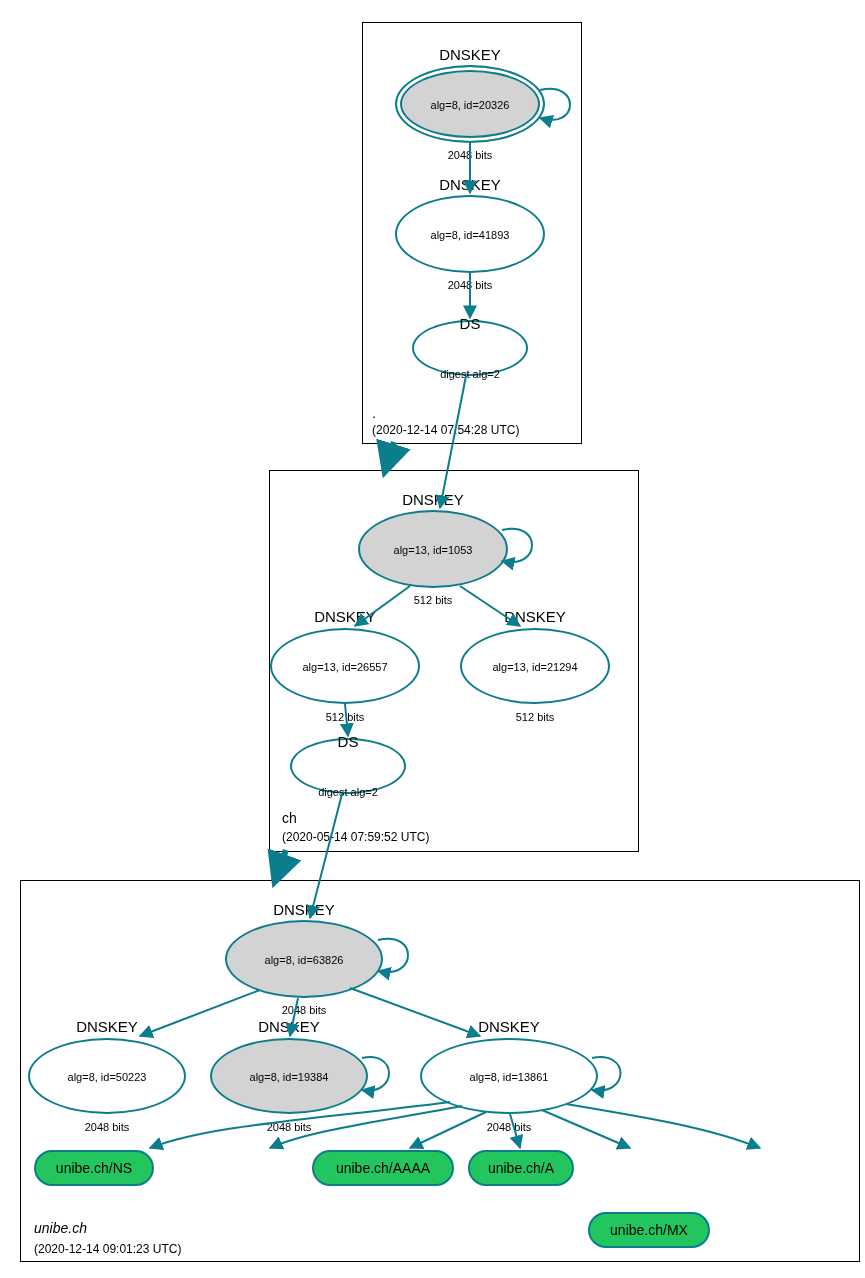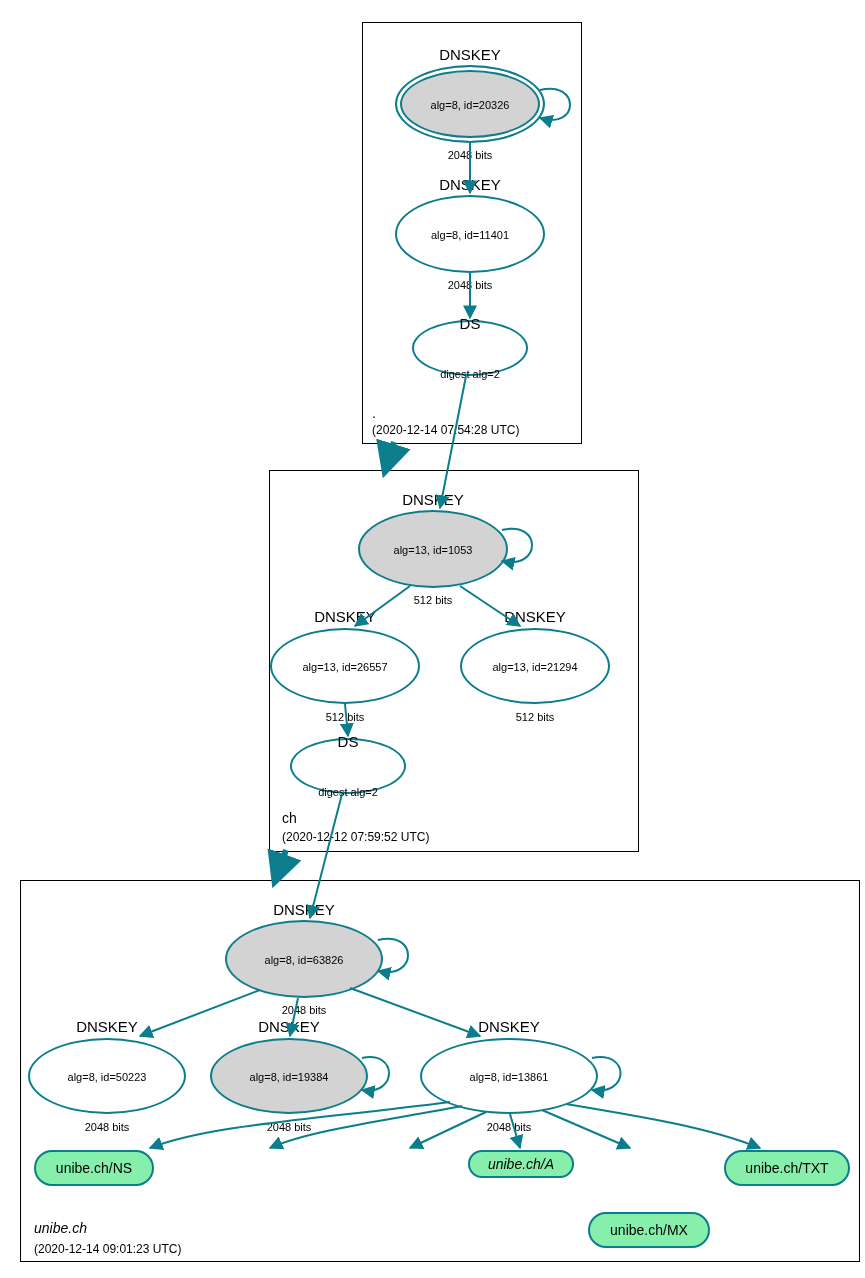--- a/index.html
+++ b/index.html
@@ -48,21 +48,21 @@
   }
   .node.double {
     box-shadow: inset 0 0 0 3px #fff, inset 0 0 0 5px #0b7d8c;
   }
   .node-title { font-size: 15px; }
   .node-sub { font-size: 11px; line-height: 1.2; }
   .rr-box {
     position: absolute;
     border: 2px solid #0b7d8c;
     border-radius: 18px;
-    background: #86efac;
+    background: #22c55e;
     display: flex;
     align-items: center;
     justify-content: center;
     font-size: 14px;
     color: #000;
     box-sizing: border-box;
     padding: 0 10px;
   }
   svg.edges {
     position: absolute;
@@ -81,32 +81,32 @@
   <div class="zone-timestamp" style="left:362px; top:413px;">(2020-12-14 07:54:28 UTC)</div>
 
   <div class="node shaded double" style="left:385px; top:55px; width:150px; height:78px;">
     <span class="node-title">DNSKEY</span>
     <span class="node-sub">alg=8, id=20326</span>
     <span class="node-sub">2048 bits</span>
   </div>
 
   <div class="node" style="left:385px; top:185px; width:150px; height:78px;">
     <span class="node-title">DNSKEY</span>
-    <span class="node-sub">alg=8, id=11401</span>
+    <span class="node-sub">alg=8, id=41893</span>
     <span class="node-sub">2048 bits</span>
   </div>
 
   <div class="node" style="left:402px; top:310px; width:116px; height:56px;">
     <span class="node-title">DS</span>
     <span class="node-sub">digest alg=2</span>
   </div>
 
   <div class="zone-box" style="left:259px; top:460px; width:368px; height:380px;"></div>
   <div class="zone-label" style="left:272px; top:800px;">ch</div>
-  <div class="zone-timestamp" style="left:272px; top:820px;">(2020-12-12 07:59:52 UTC)</div>
+  <div class="zone-timestamp" style="left:272px; top:820px;">(2020-05-14 07:59:52 UTC)</div>
 
   <div class="node shaded" style="left:348px; top:500px; width:150px; height:78px;">
     <span class="node-title">DNSKEY</span>
     <span class="node-sub">alg=13, id=1053</span>
     <span class="node-sub">512 bits</span>
   </div>
 
   <div class="node" style="left:260px; top:618px; width:150px; height:76px;">
     <span class="node-title">DNSKEY</span>
     <span class="node-sub">alg=13, id=26557</span>
@@ -146,23 +146,23 @@
     <span class="node-sub">2048 bits</span>
   </div>
 
   <div class="node" style="left:410px; top:1028px; width:178px; height:76px;">
     <span class="node-title">DNSKEY</span>
     <span class="node-sub">alg=8, id=13861</span>
     <span class="node-sub">2048 bits</span>
   </div>
 
   <div class="rr-box" style="left:24px; top:1140px; width:120px; height:36px;">unibe.ch/NS</div>
-  <div class="rr-box" style="left:458px; top:1140px; width:106px; height:28px;font-style:italic;">unibe.ch/A</div>
+  <div class="rr-box" style="left:302px; top:1140px; width:142px; height:36px;">unibe.ch/AAAA</div>
+  <div class="rr-box" style="left:458px; top:1140px; width:106px; height:36px;">unibe.ch/A</div>
   <div class="rr-box" style="left:578px; top:1202px; width:122px; height:36px;">unibe.ch/MX</div>
-  <div class="rr-box" style="left:714px; top:1140px; width:126px; height:36px;">unibe.ch/TXT</div>
 
   <svg class="edges" width="845" height="1258">
     <defs>
       <marker id="arrow" viewBox="0 0 10 10" refX="9" refY="5" markerWidth="7" markerHeight="7" orient="auto-start-reverse">
         <path d="M 0 0 L 10 5 L 0 10 z" fill="#0b7d8c"></path>
       </marker>
       <marker id="arrow-thick" viewBox="0 0 10 10" refX="7" refY="5" markerWidth="6" markerHeight="6" orient="auto-start-reverse">
         <path d="M 0 0 L 10 5 L 0 10 z" fill="#0b7d8c"></path>
       </marker>
     </defs>

